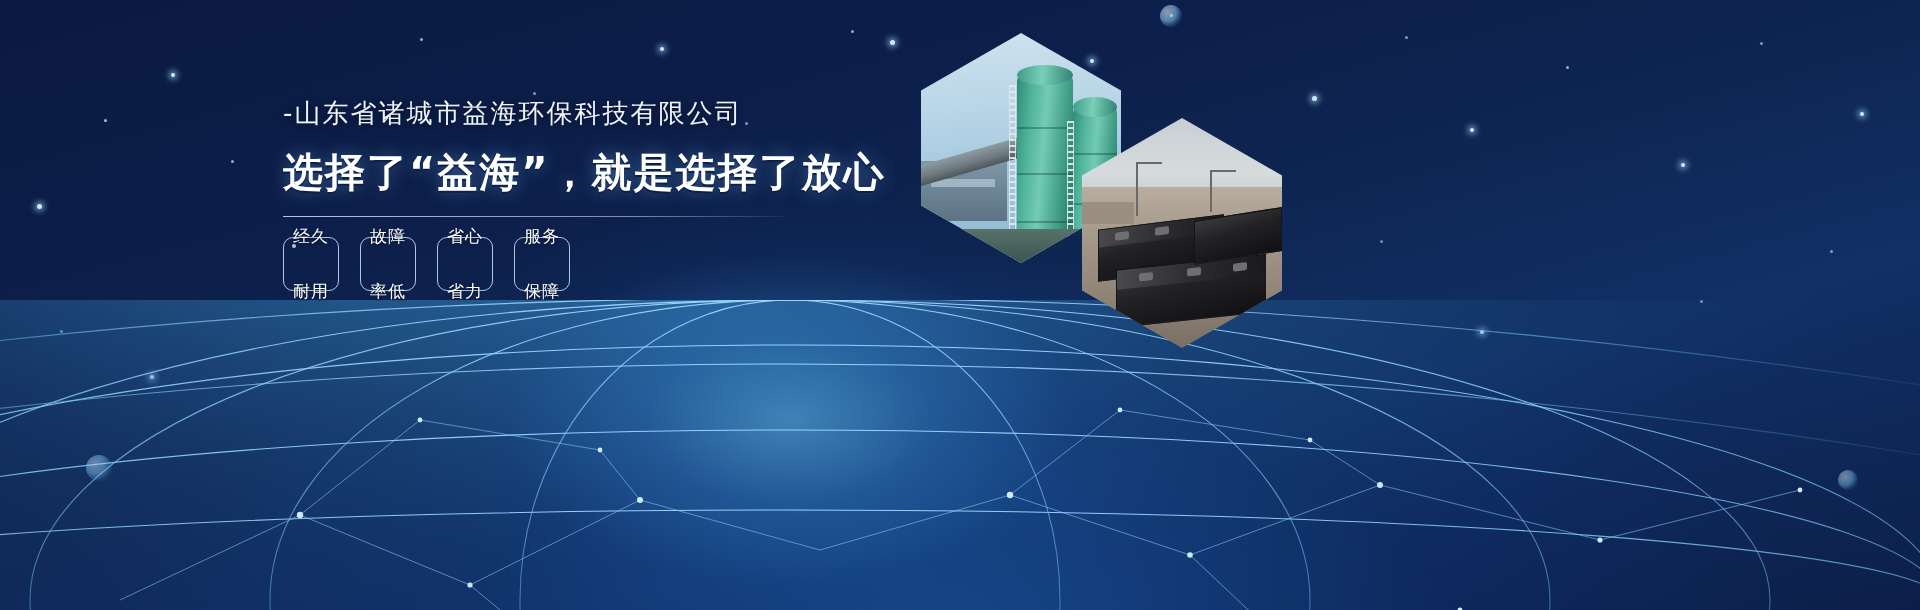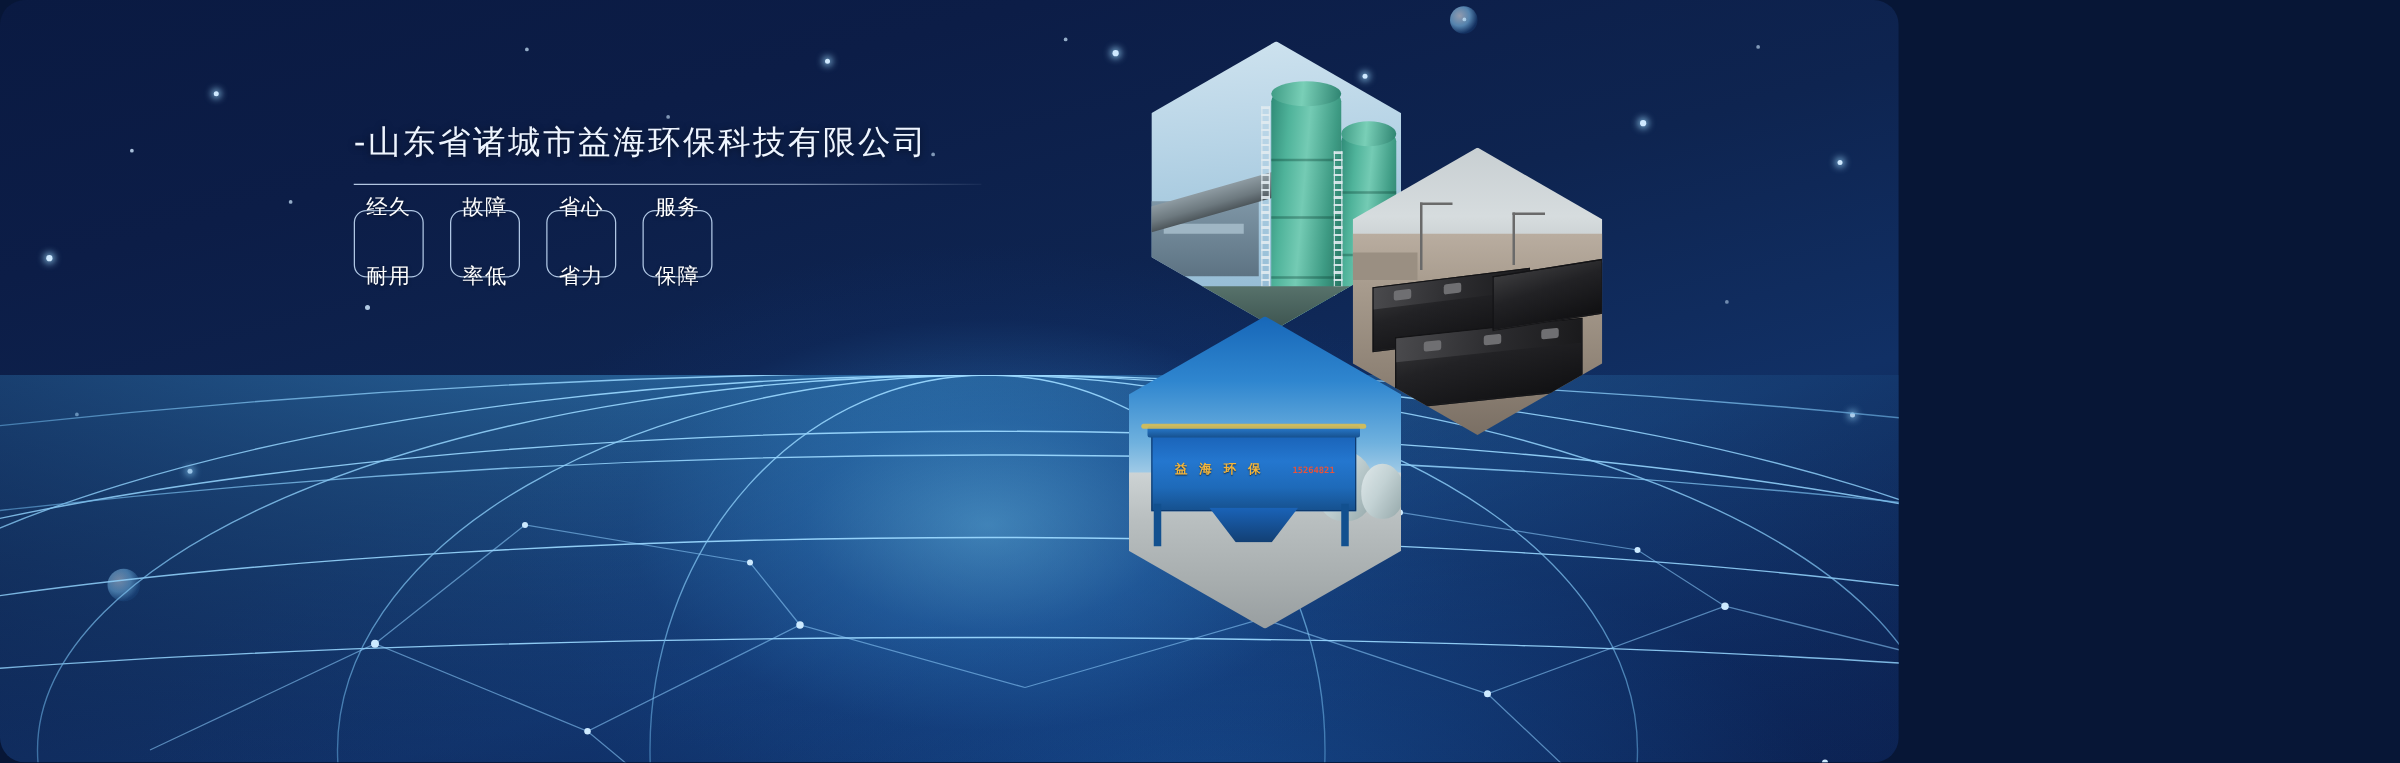--- a/index.html
+++ b/index.html
@@ -1,25 +1,24 @@
 <!DOCTYPE html>
 <html><head>
 <meta charset="utf-8">
 <style>
   * { margin:0; padding:0; box-sizing:border-box; }
   html,body { width:1920px; height:610px; overflow:hidden; background:#071636; }
   body { font-family:"Liberation Sans","DejaVu Sans",sans-serif; }
 
   #banner {
-    position:relative; width:1519px; height:610px; overflow:hidden;
+    position:relative; width:1920px; height:610px; overflow:hidden;
     background:
       radial-gradient(ellipse 520px 300px at 790px 420px, rgba(120,210,255,0.55) 0%, rgba(60,150,230,0.30) 28%, rgba(20,70,150,0.10) 55%, rgba(0,0,0,0) 75%),
       radial-gradient(ellipse 1100px 480px at 960px 640px, rgba(30,110,200,0.45) 0%, rgba(12,50,120,0.25) 45%, rgba(0,0,0,0) 78%),
       linear-gradient(165deg, #0a1a42 0%, #0c1d47 22%, #0e2450 45%, #113065 68%, #0c1e48 100%);
-    border-radius: 20px;
   }
 
   
   .star { position:absolute; border-radius:50%; background:#cfe9ff; }
   .star.glow { box-shadow:0 0 6px 2px rgba(160,220,255,0.75); }
   .bigdot { position:absolute; border-radius:50%;
     background:radial-gradient(circle at 35% 35%, #ffffff 0%, #8fd4ff 40%, rgba(60,150,230,0.25) 70%, rgba(0,0,0,0) 100%); }
 
   
   #globe { position:absolute; left:0; bottom:-310px; width:1920px; height:620px; pointer-events:none; }
@@ -39,21 +38,21 @@
     font-family:"DejaVu Sans","Liberation Sans",sans-serif;
   }
   .divider { margin-top:16px; width:502px; height:1px; background:linear-gradient(to right, rgba(210,230,255,0.85), rgba(210,230,255,0.55) 70%, rgba(210,230,255,0.05)); }
 
   .badges { margin-top:20px; display:flex; gap:21px; }
   .badge {
     width:56px; height:54px; border:1px solid rgba(205,228,255,0.85);
     border-radius:10px; display:flex; flex-direction:column;
     align-items:center; justify-content:center; color:#ffffff;
     font-size:17px; line-height:1.12; letter-spacing:1px;
-    font-family:Liberation Mono, monospace;
+    font-family:Liberation Serif, serif;
     text-shadow:0 1px 3px rgba(0,0,0,0.5);
     gap:36px;
   }
 
   #cta {
     margin-top:20px; display:inline-block; background:#f07c14;
     padding:10px 22px 11px 22px; color:#ffffff; font-size:26px;
     letter-spacing:2px; white-space:nowrap;
     font-family:"DejaVu Sans","Liberation Sans",sans-serif;
     box-shadow:0 2px 10px rgba(0,0,0,0.35);
@@ -205,20 +204,21 @@
         <circle cx="760" cy="330" r="2.4"></circle>
       <circle cx="1280" cy="340" r="2.6"></circle>
         <circle cx="1460" cy="310" r="2.4"></circle>
       <circle cx="1600" cy="240" r="2.6"></circle>
         <circle cx="1800" cy="190" r="2.4"></circle>
     </g>
   </svg>
 
   <div id="text-block">
     <div class="subtitle">-山东省诸城市益海环保科技有限公司</div>
+    <div class="headline">选择了“益海”，就是选择了放心</div>
     <div class="divider"></div>
 
     <div class="badges">
       <div class="badge">
         <span>经久</span>
         <span>耐用</span>
       </div>
       <div class="badge">
         <span>故障</span>
         <span>率低</span>
@@ -275,31 +275,14 @@
       <div class="tank" style="left:34px;top:144px;width:150px;height:58px;transform:skewY(-6deg);">
         <div class="top"></div>
         <div class="hatch" style="left:22px;top:5px"></div>
         <div class="hatch" style="left:70px;top:5px"></div>
         <div class="hatch" style="left:116px;top:5px"></div>
       </div>
       <div class="tank" style="left:112px;top:96px;width:88px;height:44px;transform:skewY(-9deg);"></div>
     </div>
   </div>
 
-  <div class="hex" id="hex-bottom-left">
-    <div class="inner">
-      <div class="sky3"></div>
-      <div class="yard"></div>
-      <div class="frp" style="left:150px;top:108px;width:46px;height:56px;"></div>
-      <div class="frp" style="left:186px;top:118px;width:34px;height:44px;"></div>
-      <div class="machine" style="left:18px;top:94px;width:164px;height:62px;">
-        <div class="lid"></div>
-        <div class="mlogo" style="left:18px;top:20px;">益 海 环 保</div>
-        <div class="mphone" style="left:112px;top:24px;">15264821</div>
-        <div class="hopper"></div>
-      </div>
-      <div style="position:absolute;left:20px;top:150px;width:6px;height:34px;background:#12508f;"></div>
-      <div style="position:absolute;left:170px;top:150px;width:6px;height:34px;background:#12508f;"></div>
-      <div style="position:absolute;left:10px;top:86px;width:180px;height:4px;background:#e0c04a;opacity:.85;border-radius:2px;"></div>
-    </div>
-  </div>
 
 </div>
 
 </body></html>

